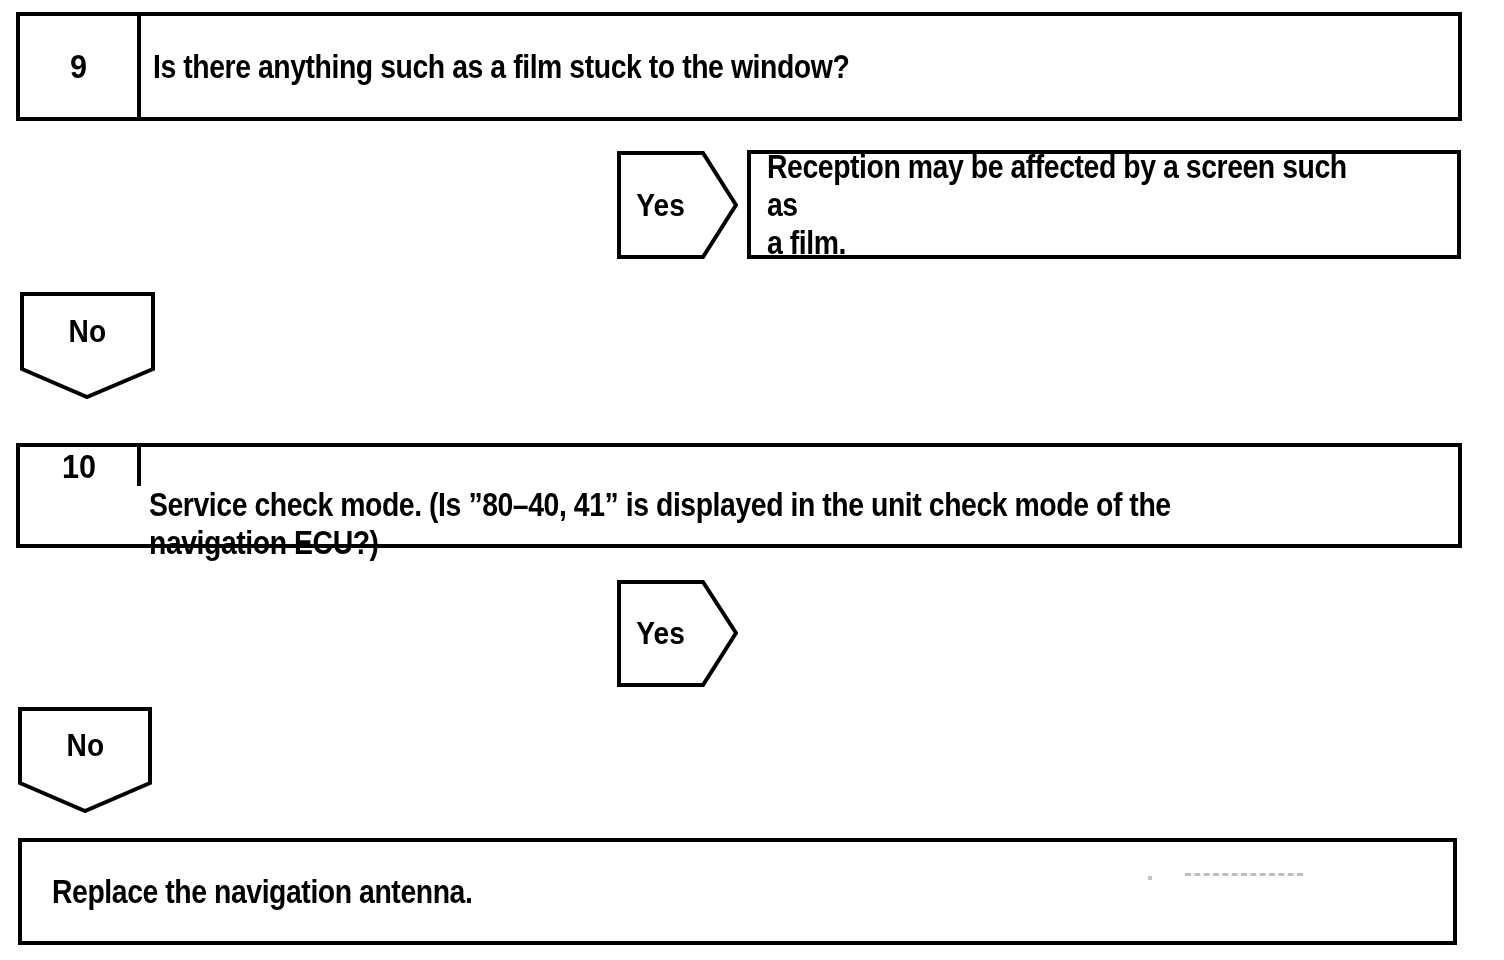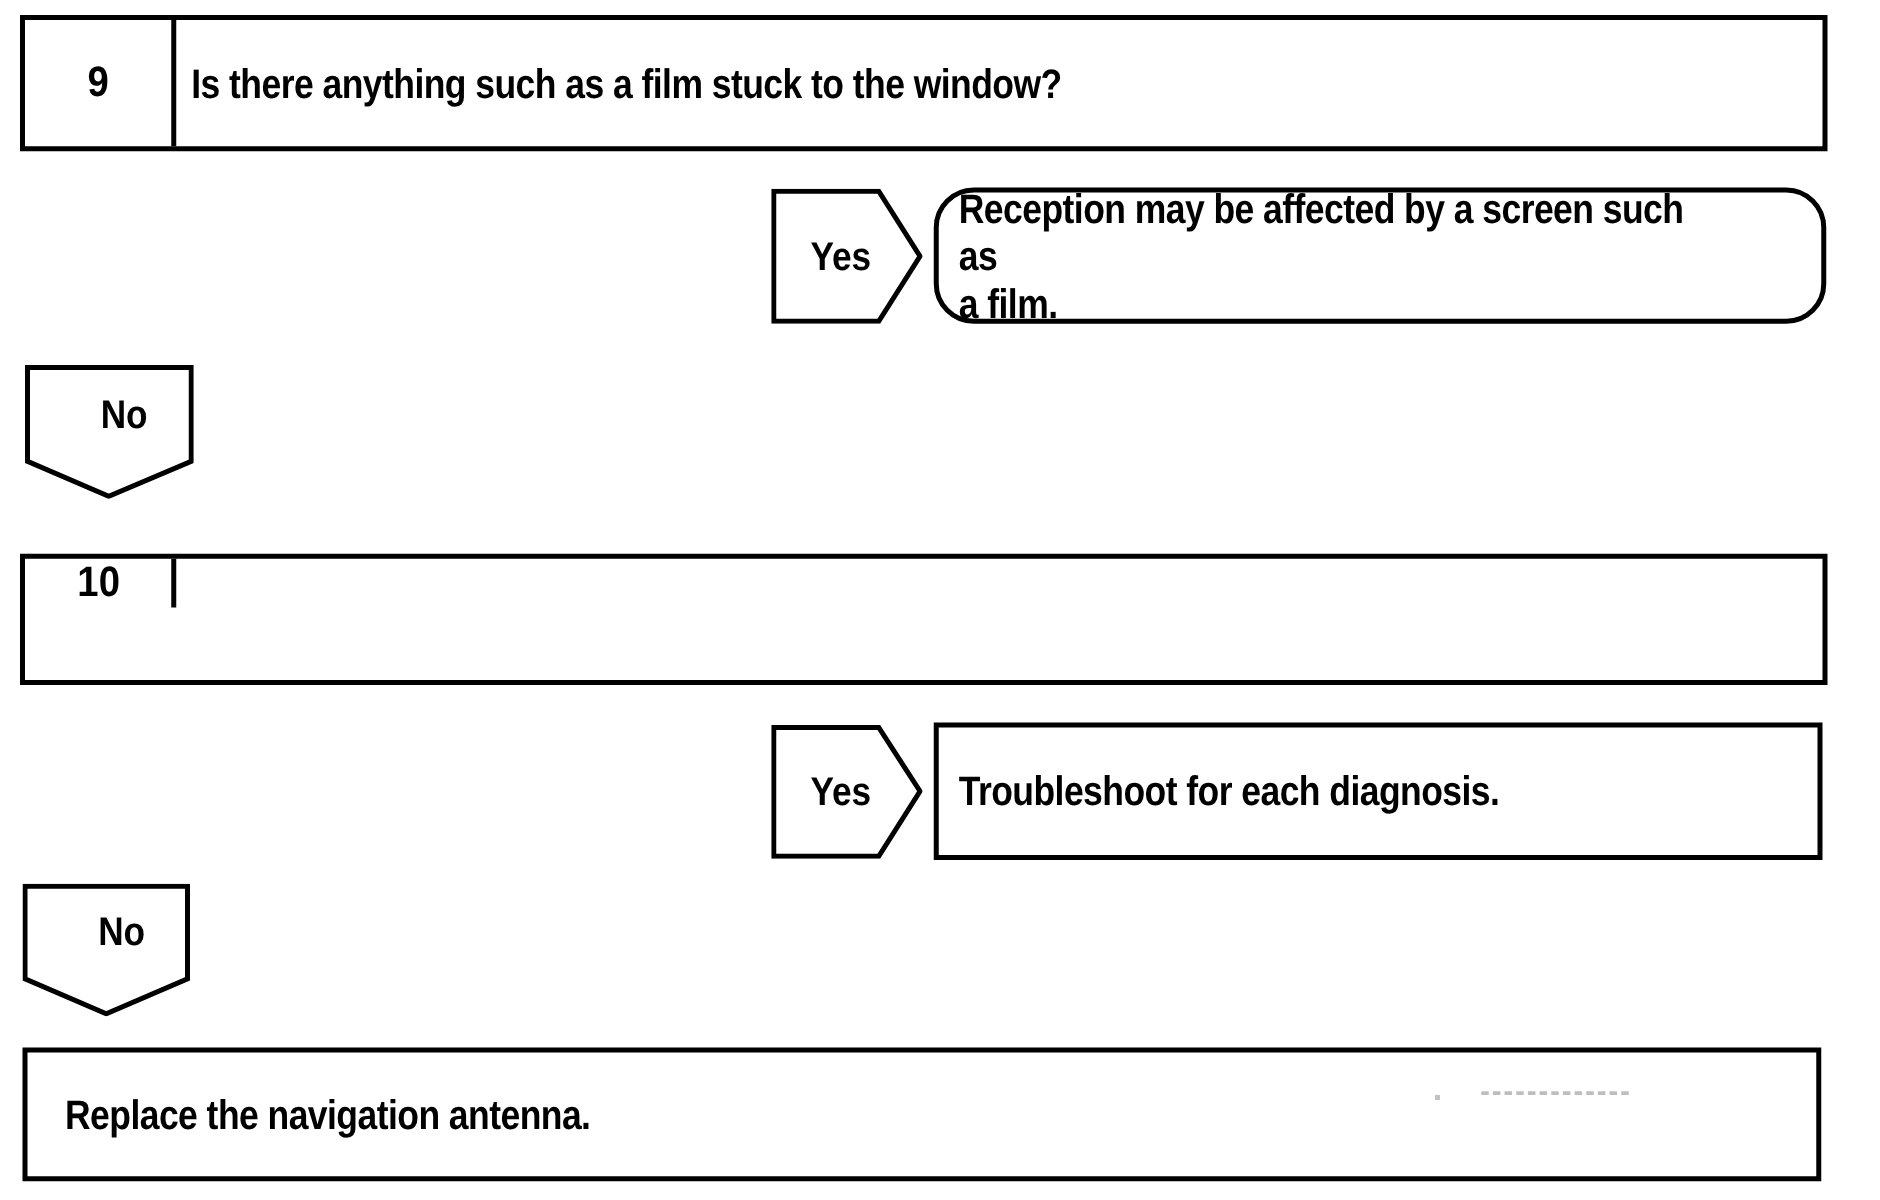--- a/index.html
+++ b/index.html
@@ -46,21 +46,20 @@
     display:inline-block;
     transform:scaleX(0.9);
     transform-origin:50% 50%;
   }
   .shape{position:absolute;}
   .shape svg{display:block;}
   .shape .lbl{
     position:absolute;
     display:flex;align-items:center;justify-content:center;
     font-size:32px;
-    margin-left:12px;
   }
   .shape .lbl > span{
     display:inline-block;
     transform:scaleX(0.88);
     transform-origin:50% 50%;
   }
   .artifact{
     position:absolute;
     left:1185px;top:873px;
     width:118px;height:4px;
@@ -91,52 +90,53 @@
 
   <div class="shape" style="left:617px;top:151px;width:121px;height:108px;">
     <svg width="121" height="108" viewBox="0 0 121 108">
       <polygon points="2,2 86,2 119,54 86,106 2,106" fill="#ffffff" stroke="#000000" stroke-width="4"></polygon>
     </svg>
     <div class="lbl" style="left:0;top:0;width:88px;height:108px;">
       <span>Yes</span>
     </div>
   </div>
 
-  <div class="box" style="left:747px;top:150px;width:714px;height:109px;padding:0 10px 0 16px;border-radius:32px;">
+  <div class="box" style="left:747px;top:150px;width:714px;height:109px;padding:0 10px 0 16px;">
     <span class="txt">Reception may be affected by a screen such as
 a film.</span>
   </div>
 
   <div class="shape" style="left:20px;top:292px;width:135px;height:107px;">
     <svg width="135" height="107" viewBox="0 0 135 107">
       <polygon points="2,2 133,2 133,77 67,105 2,77" fill="#ffffff" stroke="#000000" stroke-width="4"></polygon>
     </svg>
     <div class="lbl" style="left:0;top:0;width:135px;height:78px;">
       <span>No</span>
     </div>
   </div>
 
   <div class="box qbox" style="left:16px;top:443px;width:1446px;height:105px;flex-direction:column;">
     <div class="numcell">
       <span class="num">10</span>
     </div>
+    <div class="qtext">
+      <span class="txt">Service check mode. (Is ”80–40, 41” is displayed in the unit check mode of the
+navigation ECU?)</span>
+    </div>
   </div>
 
   <div class="shape" style="left:617px;top:580px;width:121px;height:107px;">
     <svg width="121" height="107" viewBox="0 0 121 107">
       <polygon points="2,2 86,2 119,53 86,105 2,105" fill="#ffffff" stroke="#000000" stroke-width="4"></polygon>
     </svg>
     <div class="lbl" style="left:0;top:0;width:88px;height:107px;">
       <span>Yes</span>
     </div>
   </div>
 
-  <div class="box" style="left:747px;top:578px;width:711px;height:110px;padding:0 10px 0 16px;">
-    <span class="txt">Troubleshoot for each diagnosis.</span>
-  </div>
 
   <div class="shape" style="left:18px;top:707px;width:134px;height:106px;">
     <svg width="134" height="106" viewBox="0 0 134 106">
       <polygon points="2,2 132,2 132,76 67,104 2,76" fill="#ffffff" stroke="#000000" stroke-width="4"></polygon>
     </svg>
     <div class="lbl" style="left:0;top:0;width:134px;height:77px;">
       <span>No</span>
     </div>
   </div>
 

